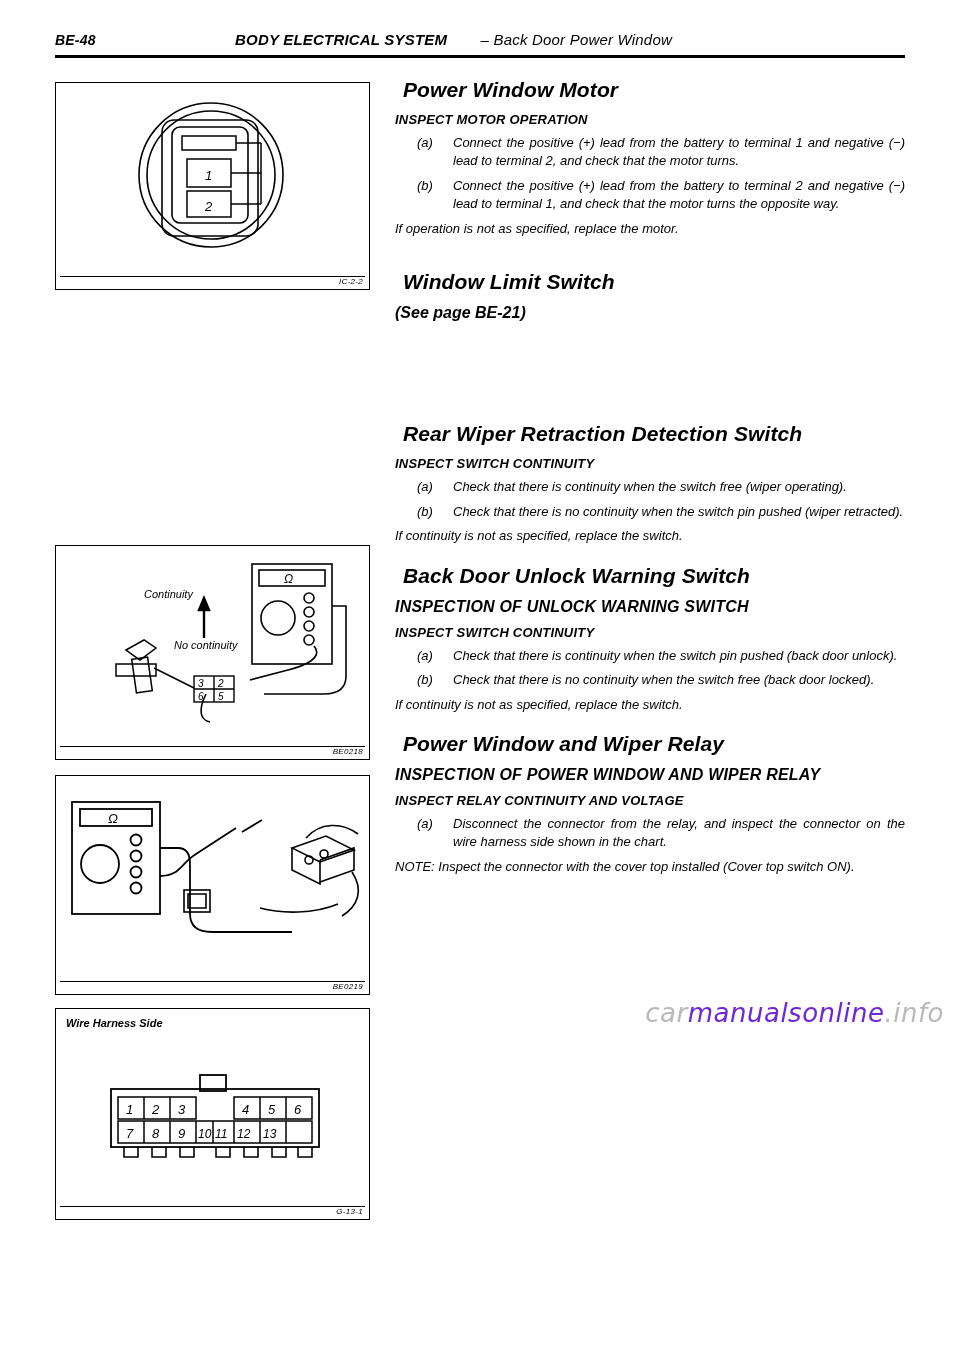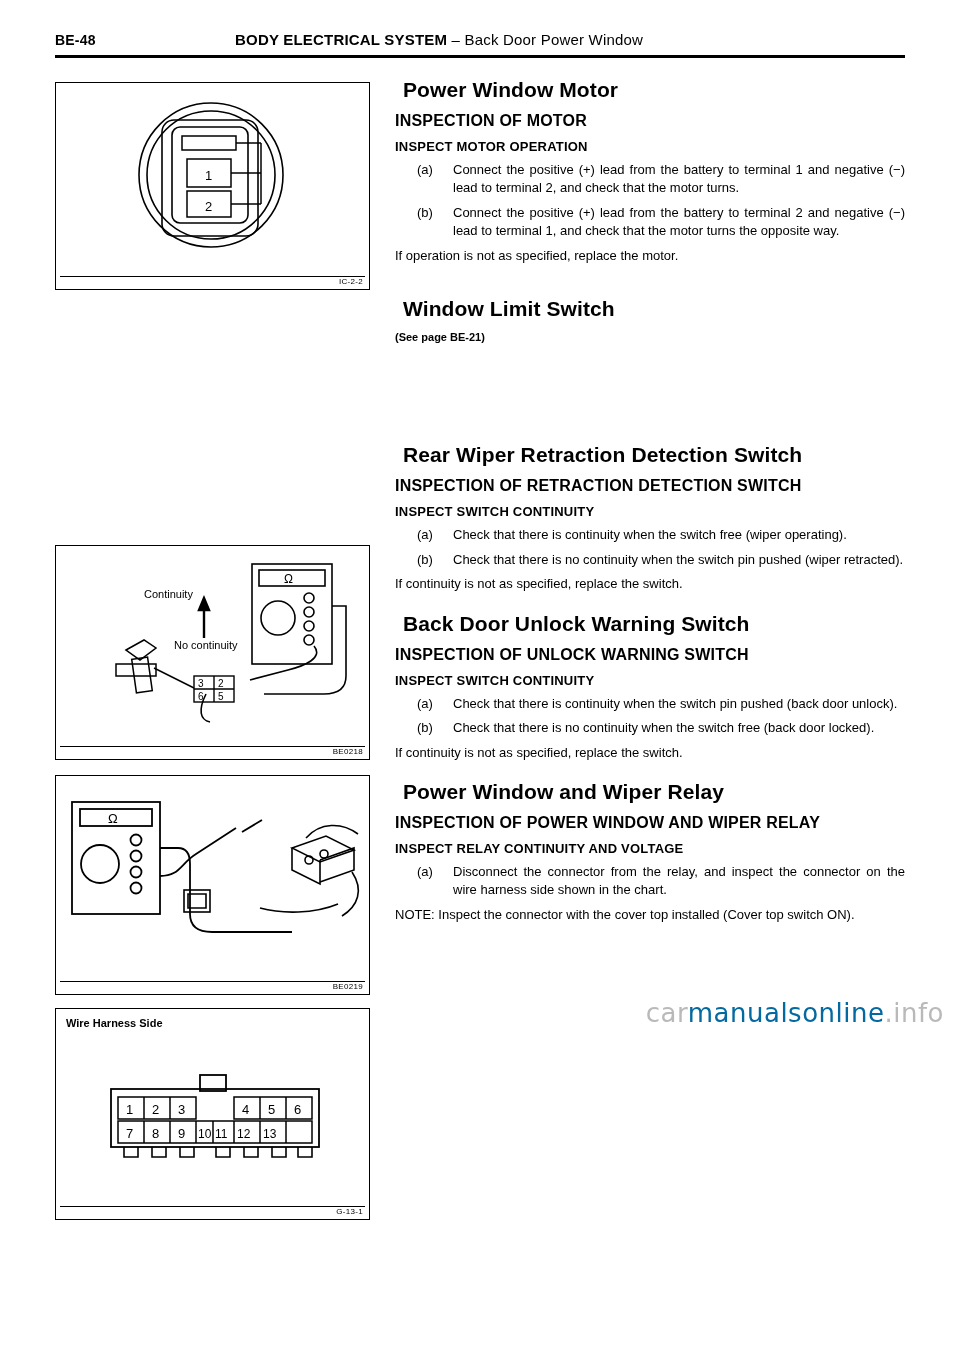--- a/index.html
+++ b/index.html
@@ -13,20 +13,21 @@
     position: relative;
     font-family: "Liberation Sans", sans-serif;
     color: #000;
     overflow: hidden;
   }
   .page {
     position: absolute;
     left: 0; top: 0;
     width: 960px;
     height: 1036px;
+    font-style: italic;
   }
 
   
   .header {
     position: absolute;
     left: 55px;
     top: 30px;
     width: 850px;
     height: 26px;
   }
@@ -42,20 +43,21 @@
     position: absolute;
     left: 180px;
     top: 1px;
     font-size: 15px;
     font-weight: bold;
     letter-spacing: 0.2px;
     white-space: nowrap;
   }
   .header-title .light {
     font-weight: normal;
+    margin-left: 29px;
   }
   .header-rule {
     position: absolute;
     left: 55px;
     top: 55px;
     width: 850px;
     height: 3px;
     background: #000;
   }
 
@@ -145,39 +147,39 @@
     width: 32px;
     text-align: left;
   }
   .note {
     font-size: 13px;
     line-height: 1.42;
     margin: 4px 0 0 0;
     text-align: justify;
   }
   .page-ref {
-    font-size: 11px;
+    font-size: 16px;
     font-weight: bold;
     margin: 0 0 4px 0;
   }
   .spacer-lg { height: 96px; }
   .spacer-md { height: 26px; }
   .spacer-sm { height: 12px; }
 
   
   .watermark {
     position: absolute;
     right: 16px;
     bottom: 8px;
     font-size: 26px;
     letter-spacing: 0.5px;
     color: #b9b9b9;
     font-family: "DejaVu Sans", sans-serif;
   }
-  .watermark .dark { color: #0369a1; }
+  .watermark .dark { color: #6d28d9; }
 
   
   .svgwrap { position: absolute; left: 0; top: 0; }
 </style>
 </head>
 <body>
 
 <div class="page">
 
   <div class="header">
@@ -357,21 +359,20 @@
       <text x="207" y="129" font-size="12" font-family="Liberation Sans, sans-serif">13</text>
     </svg>
     <div class="fig-bottomline"></div>
     <div class="fig-caption">G-13-1</div>
   </div>
 
   <div class="col-right">
 
     <div>
       <h1 class="sec">Power Window Motor</h1>
-      <h2 class="sub">INSPECTION OF MOTOR</h2>
       <h3 class="subsub">INSPECT MOTOR OPERATION</h3>
       <div class="item">
         <span class="marker">(a)</span>
         <span>Connect the positive (+) lead from the battery to terminal 1 and negative (−) lead to terminal 2, and check that the motor turns.</span>
       </div>
       <div class="item">
         <span class="marker">(b)</span>
         <span>Connect the positive (+) lead from the battery to terminal 2 and negative (−) lead to terminal 1, and check that the motor turns the opposite way.</span>
       </div>
       <p class="plain">If operation is not as specified, replace the motor.</p>
@@ -381,21 +382,20 @@
 
     <div>
       <h1 class="sec">Window Limit Switch</h1>
       <div class="page-ref">(See page BE-21)</div>
     </div>
 
     <div class="spacer-lg"></div>
 
     <div>
       <h1 class="sec">Rear Wiper Retraction Detection Switch</h1>
-      <h2 class="sub">INSPECTION OF RETRACTION DETECTION SWITCH</h2>
       <h3 class="subsub">INSPECT SWITCH CONTINUITY</h3>
       <div class="item">
         <span class="marker">(a)</span>
         <span>Check that there is continuity when the switch free (wiper operating).</span>
       </div>
       <div class="item">
         <span class="marker">(b)</span>
         <span>Check that there is no continuity when the switch pin pushed (wiper retracted).</span>
       </div>
       <p class="plain">If continuity is not as specified, replace the switch.</p>

